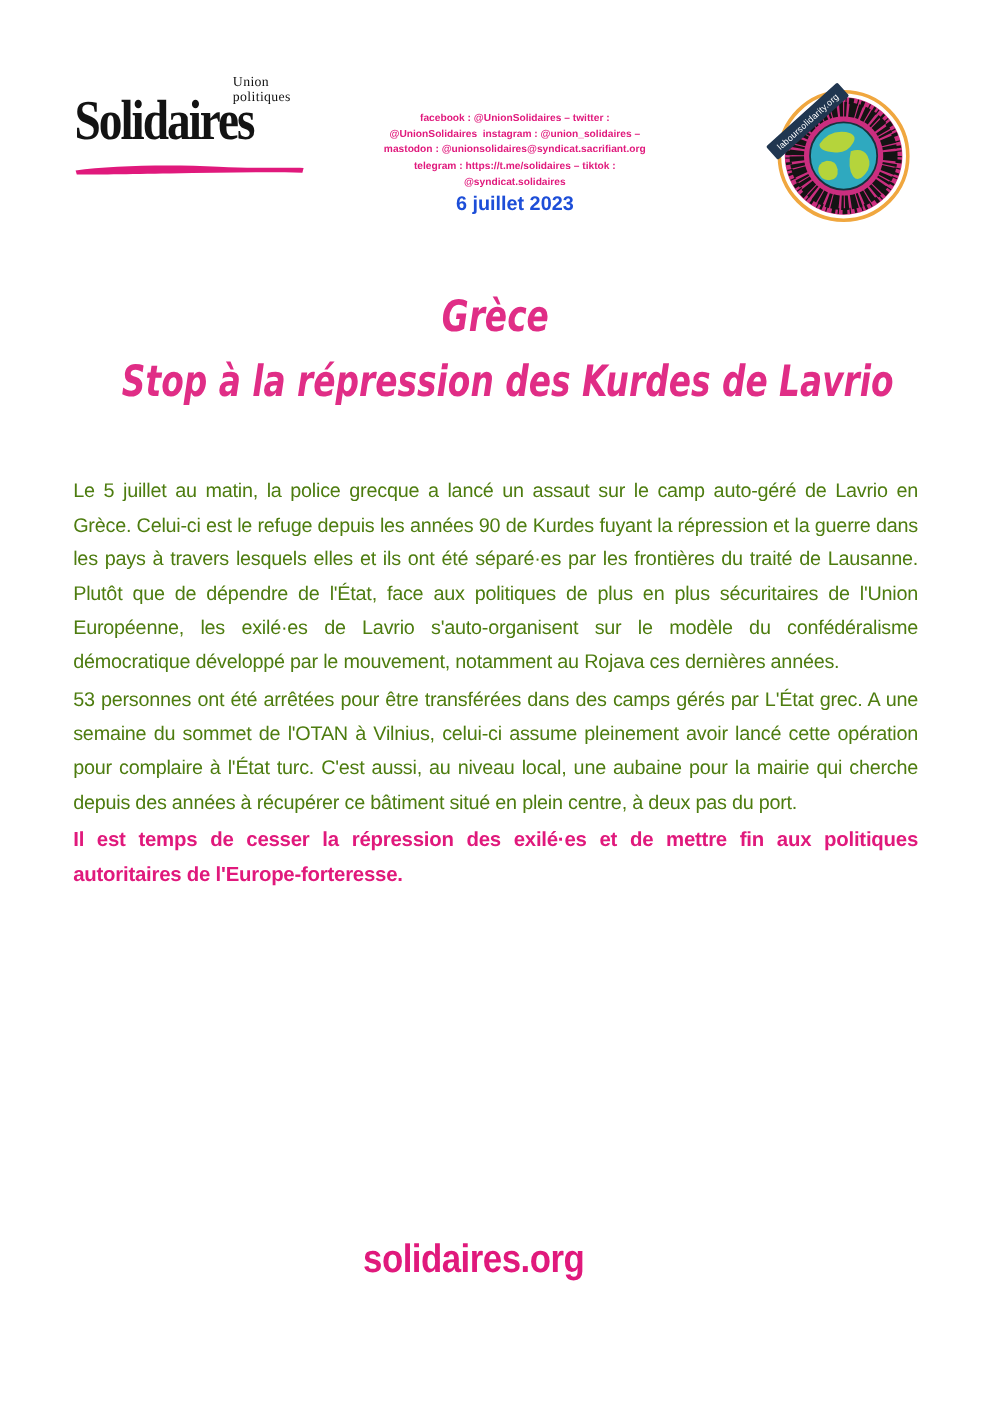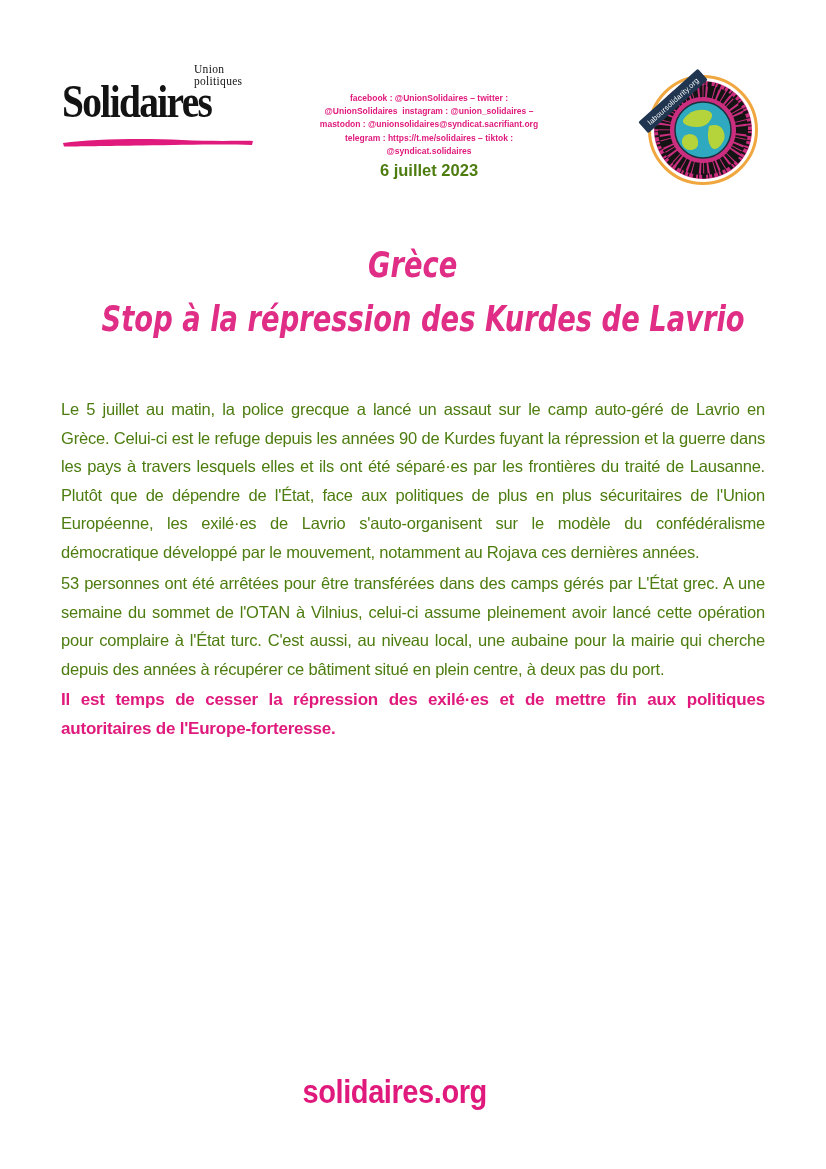--- a/index.html
+++ b/index.html
@@ -79,21 +79,21 @@
   .badge svg { overflow: visible; }
 
   .date {
     position: absolute;
     left: 309px;
     top: 161px;
     width: 240px;
     text-align: center;
     font-size: 16.5px;
     font-weight: bold;
-    color: #4d7c0f;
+    color: #1d4ed8;
   }
 
   
   .title {
     position: absolute;
     left: 0;
     top: 243px;
     width: 826px;
     text-align: center;
     color: #e02d86;
@@ -132,21 +132,20 @@
     font-size: 17px;
   }
 
   
   .footer {
     position: absolute;
     left: 0;
     top: 1030px;
     width: 790px;
     text-align: center;
-    margin-top: 43px;
   }
   .footer-site {
     display: inline-block;
     transform: scaleX(0.88);
     transform-origin: center;
     font-weight: bold;
     font-size: 33px;
     letter-spacing: -0.5px;
     color: #e0197c;
     text-decoration: none;

